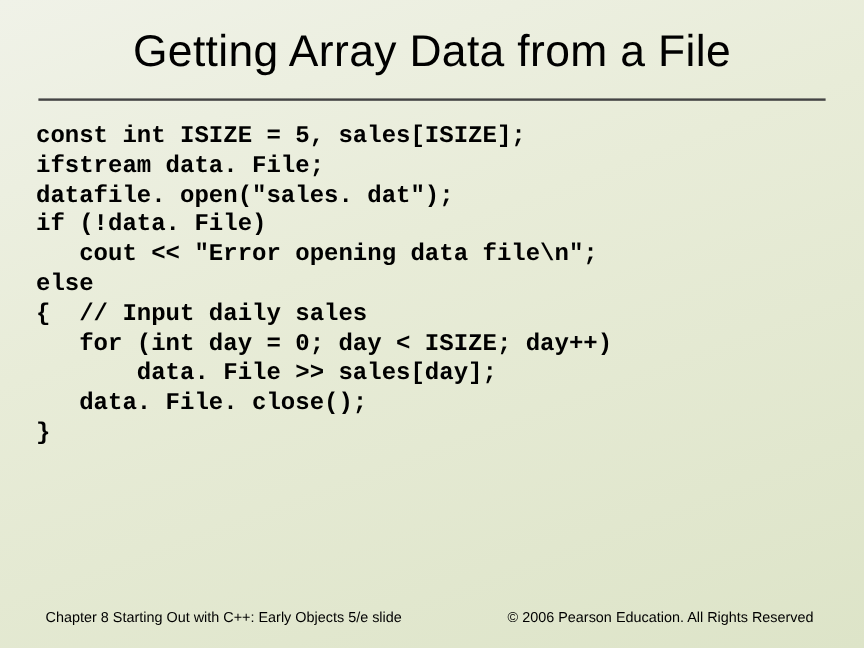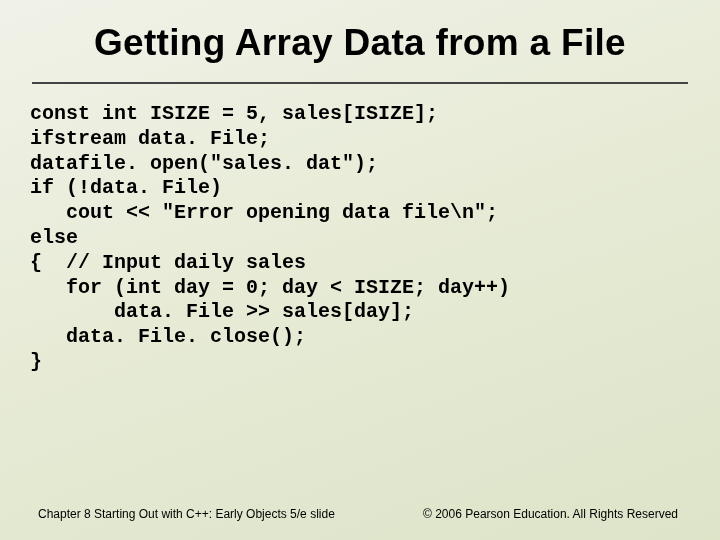--- a/index.html
+++ b/index.html
@@ -12,21 +12,21 @@
   .slide {
     width: 720px;
     height: 540px;
     background: linear-gradient(160deg, #f0f2e8 0%, #e8ecd8 40%, #dde4c8 100%);
     position: relative;
     font-family: Arial, Helvetica, sans-serif;
     box-sizing: border-box;
   }
   .title {
     font-size: 37px;
-    font-weight: 700;
+    font-weight: 400;
     text-align: center;
     padding-top: 22px;
     padding-bottom: 10px;
     color: #000;
     letter-spacing: 0.3px;
   }
   .hr {
     border: none;
     border-top: 2px solid #444;
     margin: 8px 32px 18px 32px;

